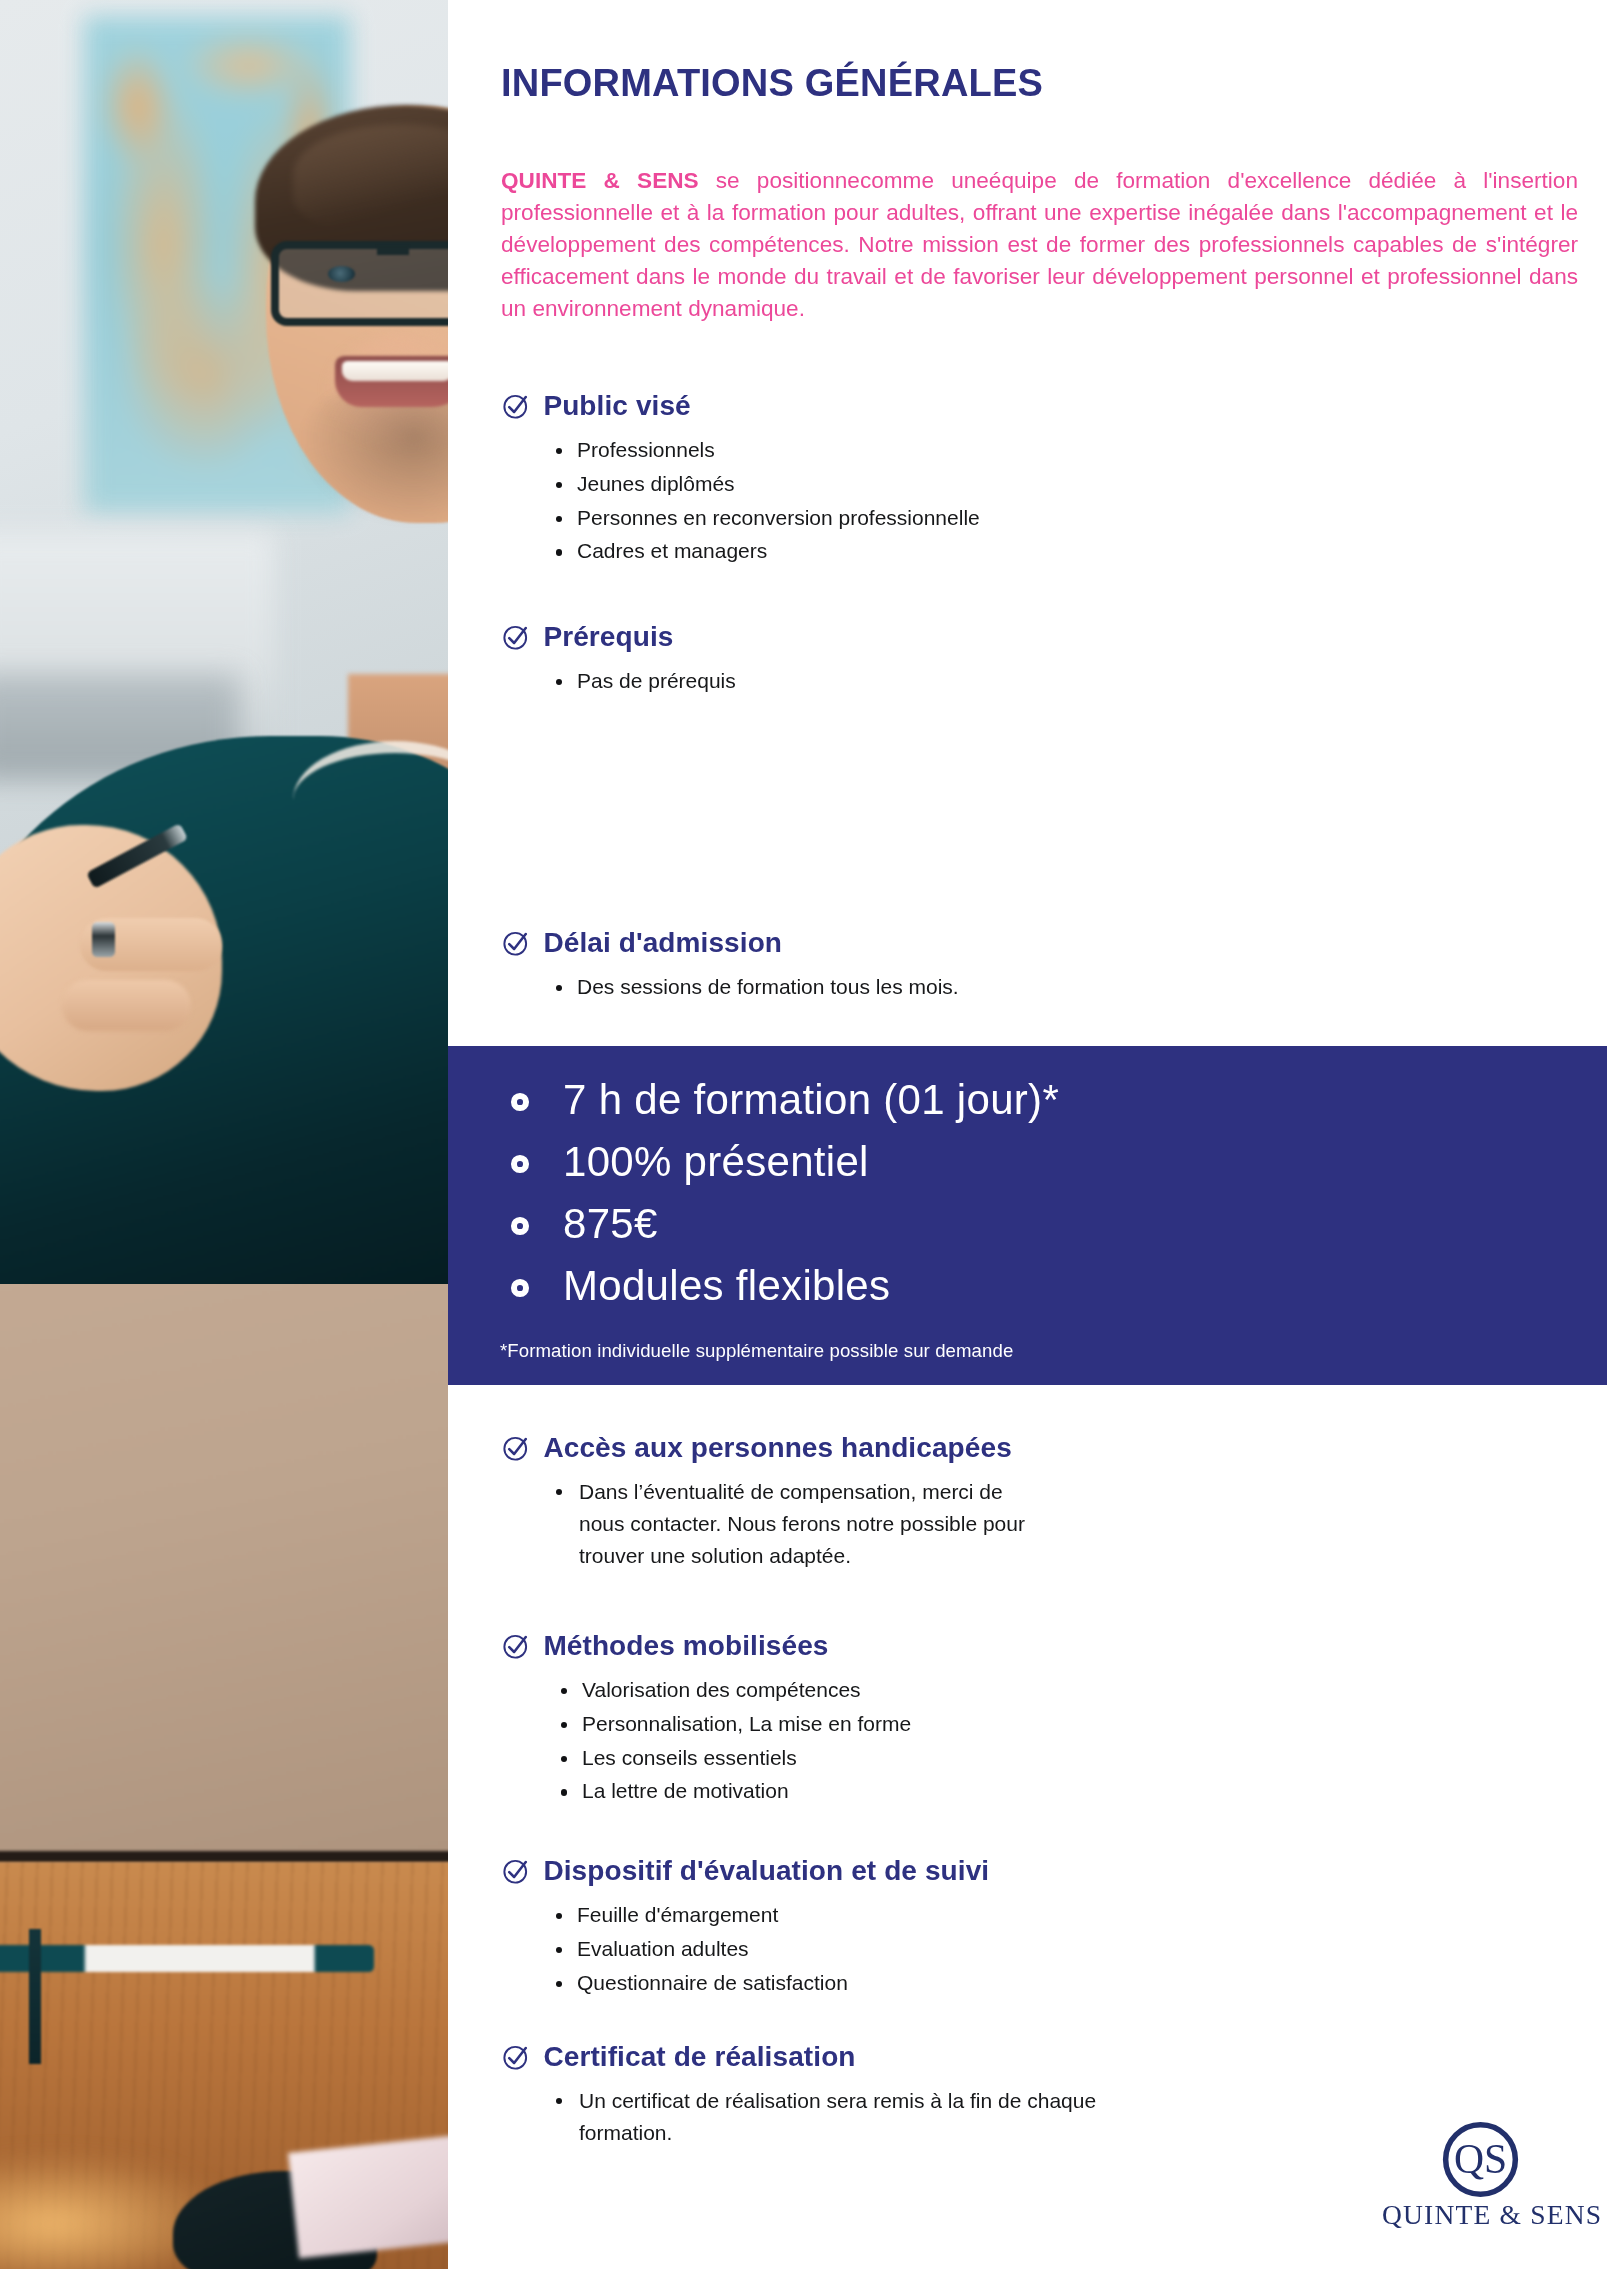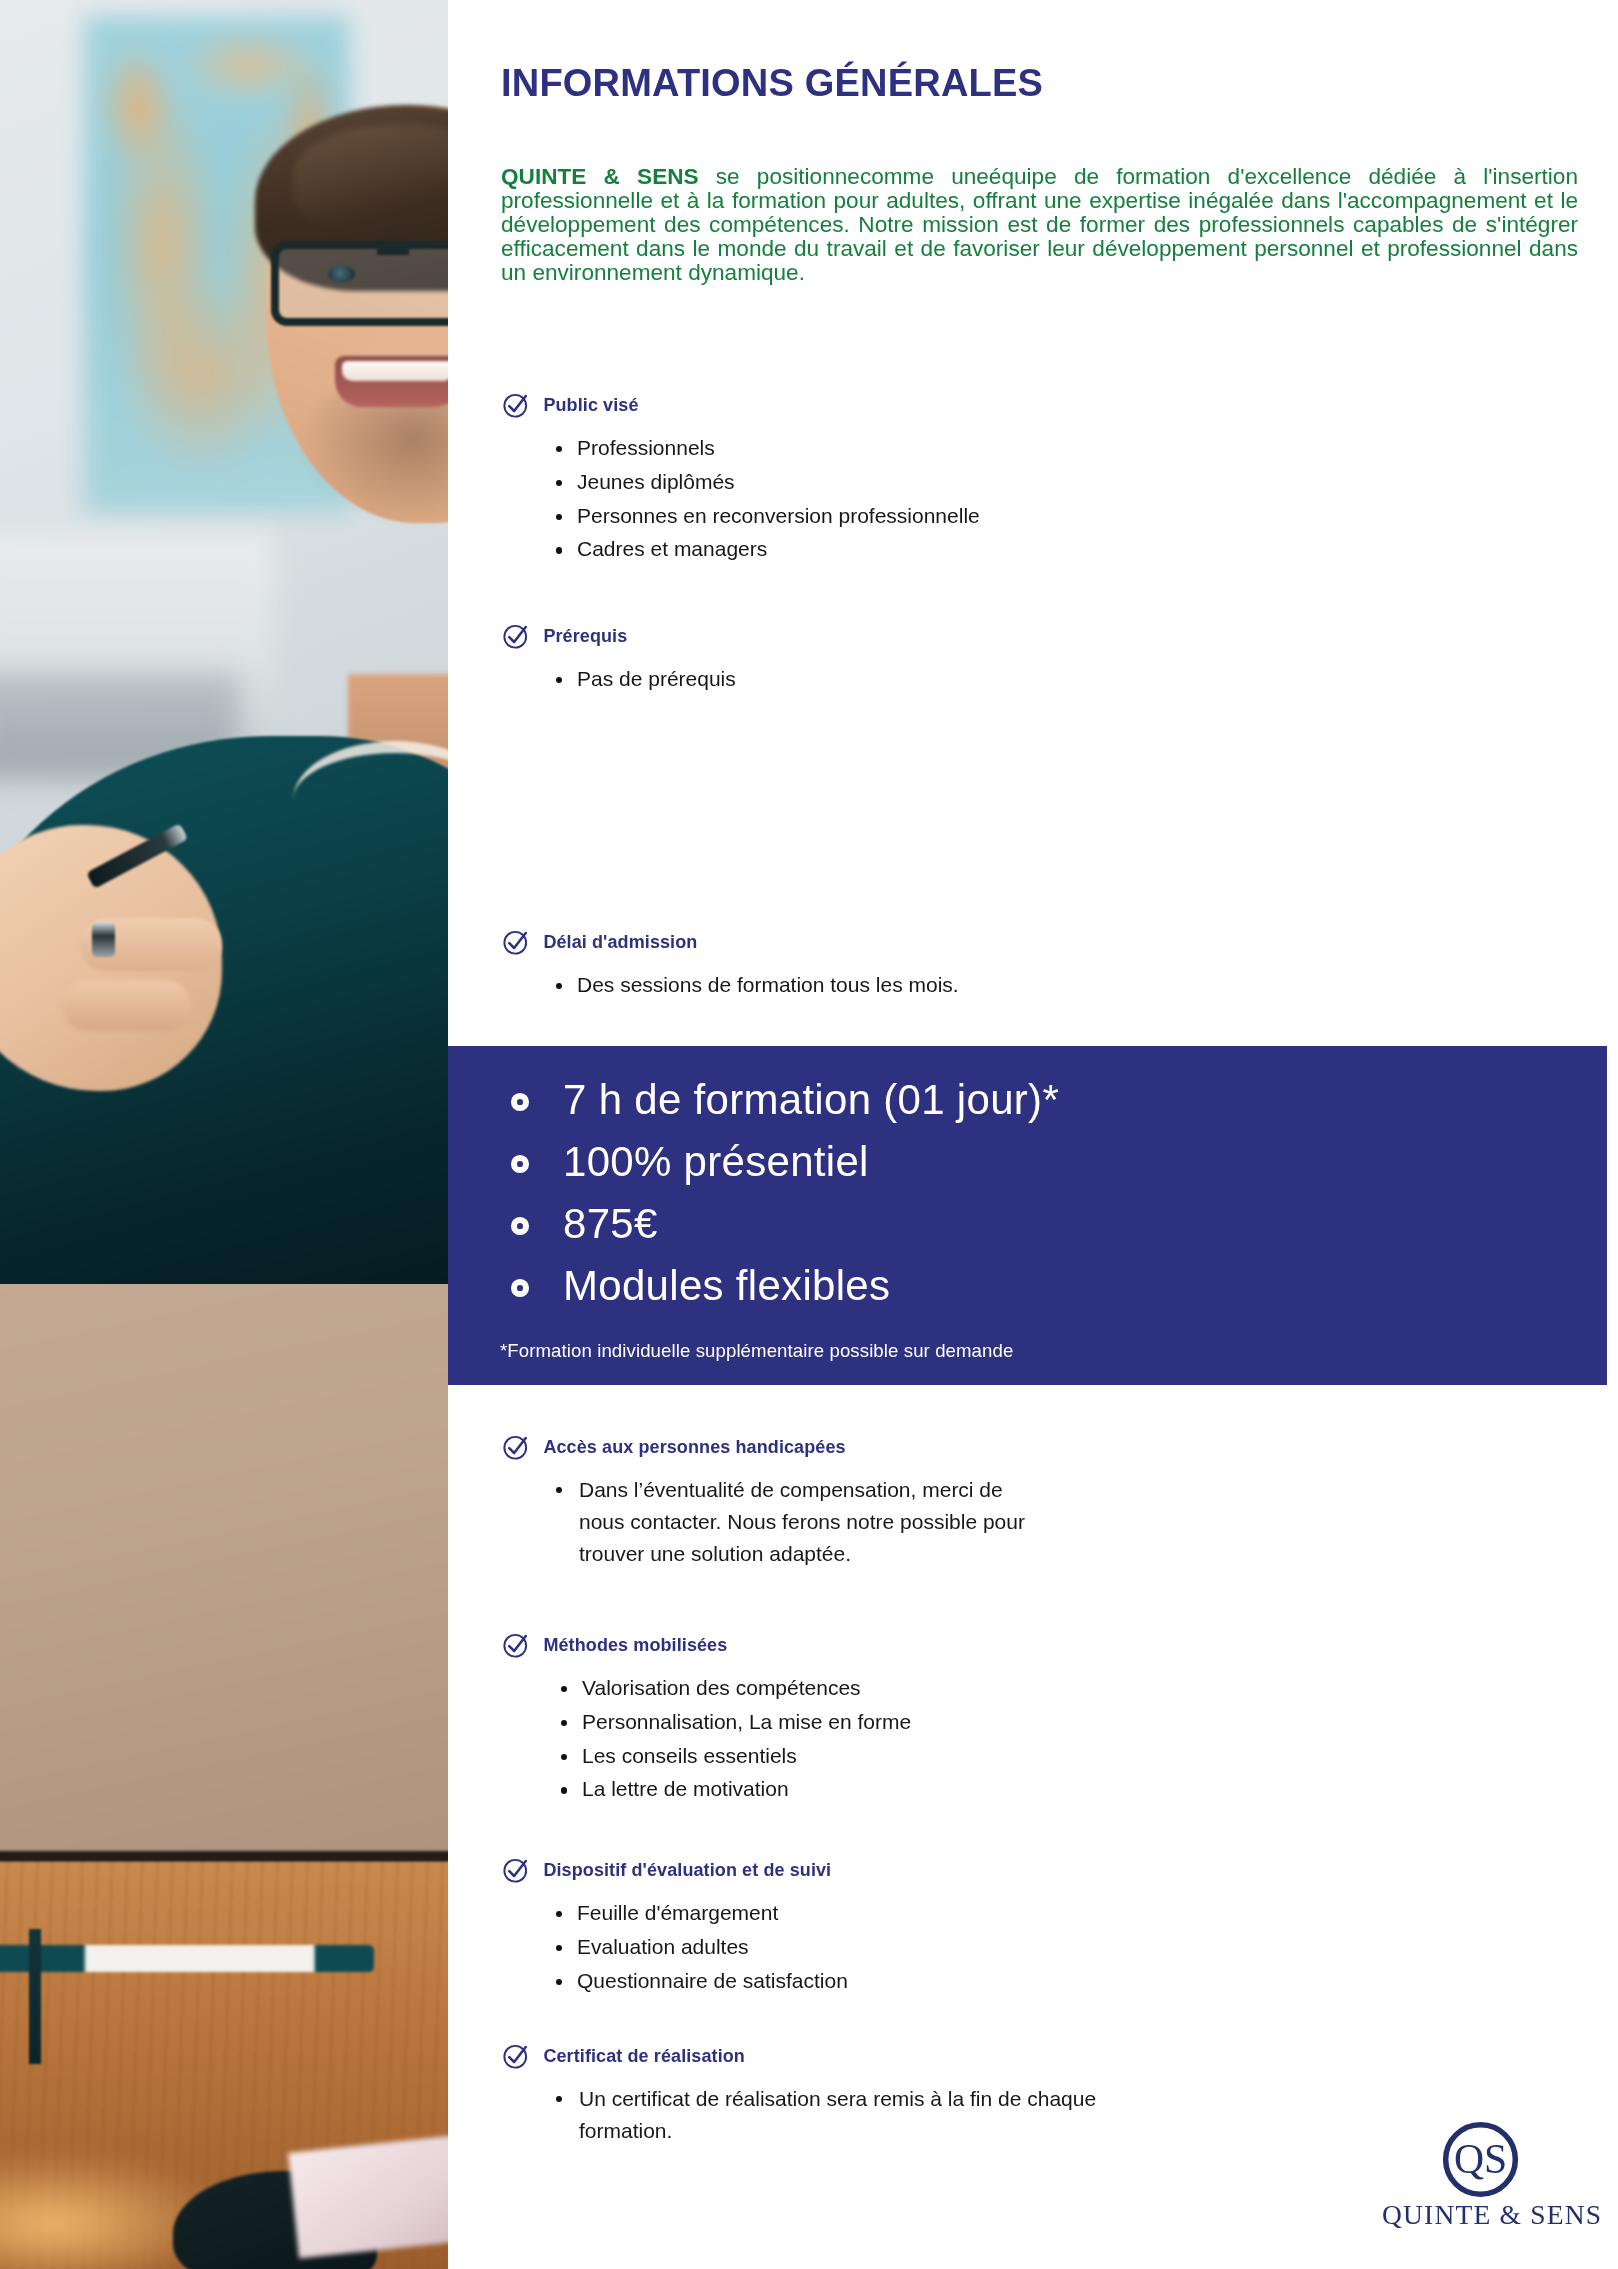--- a/index.html
+++ b/index.html
@@ -305,37 +305,37 @@
     letter-spacing: 0.2px;
     color: #2e3180;
   }
 
   .intro {
     position: absolute;
     left: 53px;
     top: 142px;
     width: 1077px;
     font-size: 22.6px;
-    line-height: 24px;
-    color: #15803d;
+    line-height: 32px;
+    color: #ec4899;
     text-align: justify;
   }
   .intro .lead { font-weight: bold; }
 
   
   .section { position: absolute; left: 53px; }
   .sec-head {
     display: flex;
     align-items: center;
     gap: 12.4px;
     margin-bottom: 5.3px;
   }
   .check-icon { width: 30px; height: 30px; flex: 0 0 30px; display: block; }
   .sec-title {
-    font-size: 18px;
+    font-size: 28px;
     font-weight: bold;
     color: #2e3180;
     letter-spacing: 0.1px;
   }
   ul.bullets {
     margin: 12px;
     padding: 0;
     list-style: none;
   }
   ul.bullets li {

